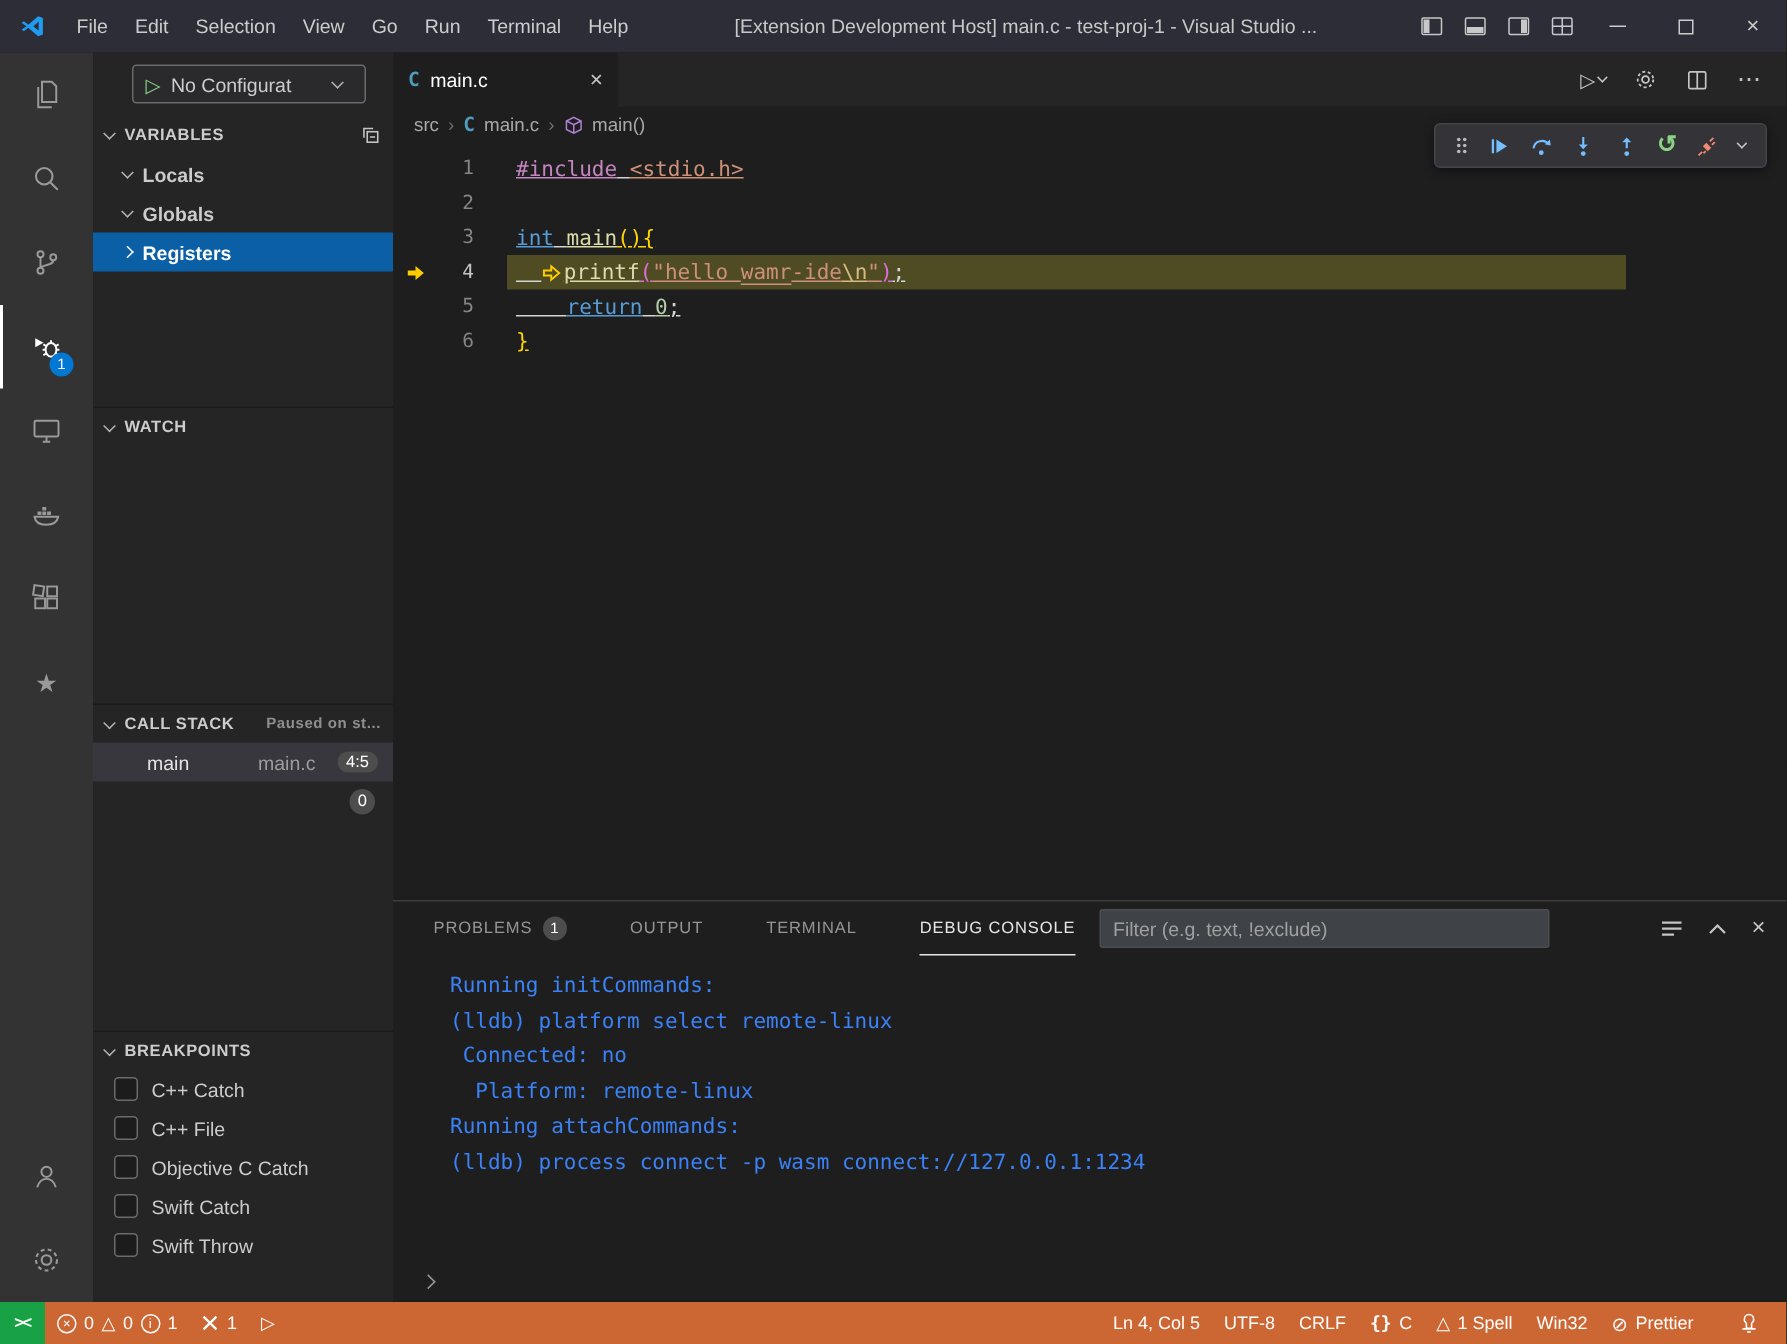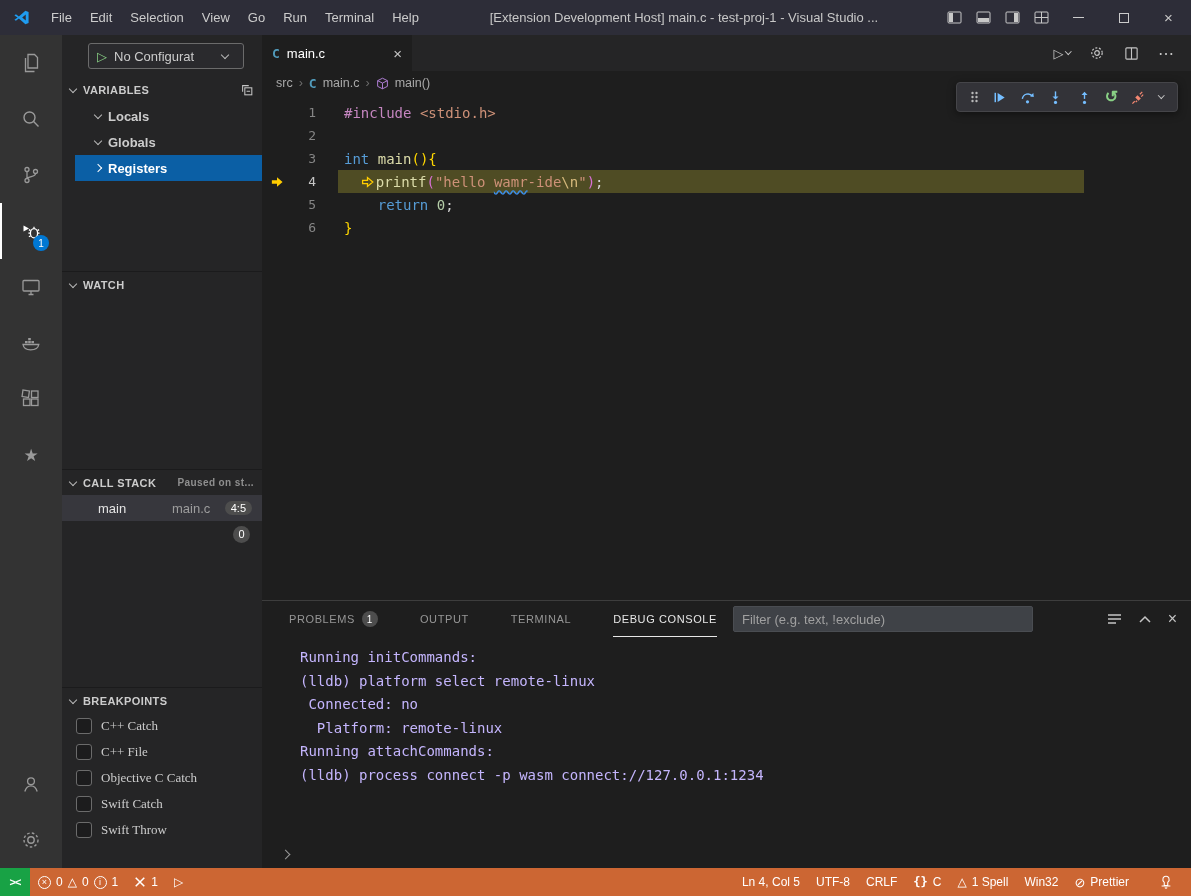--- a/index.html
+++ b/index.html
@@ -34,32 +34,32 @@
   
   .sidebar {flex:0 0 200px;background:#252526;display:flex;flex-direction:column;overflow:hidden;}
   .side-config {flex:0 0 42px;display:flex;align-items:center;padding-left:26px;}
   .config-select {width:156px;height:26px;border:1px solid #6b6b6b;border-radius:3px;display:flex;align-items:center;gap:7px;padding:0 8px;background:#2a2a2d;}
   .config-play {color:#89d185;font-size:13px;}
   .config-label {flex:1;color:#cccccc;font-size:13px;white-space:nowrap;overflow:hidden;}
   .sec-header {flex:0 0 26px;display:flex;align-items:center;padding:0 8px 0 6px;font-size:11px;font-weight:bold;letter-spacing:.4px;color:#cccccc;border-top:1px solid #1b1b1c;}
   .sec-header.first {border-top:none;}
   .cv {display:inline-block;width:6px;height:6px;border-right:1.5px solid #b8b8b8;border-bottom:1.5px solid #b8b8b8;transform:rotate(45deg);margin:-2px 7px 0 2px;}
   .cv.right {transform:rotate(-45deg);margin:0 7px 0 2px;}
-  .tree-row {flex:0 0 26px;display:flex;align-items:center;padding-left:18px;font-weight:bold;color:#cccccc;margin-left:13px;}
+  .tree-row {flex:0 0 26px;display:flex;align-items:center;padding-left:18px;font-weight:bold;color:#cccccc;}
   .tree-row.selected {background:#0b5fa5;color:#ffffff;}
   .tree-row.selected .cv {border-color:#fff;}
   .spacer1 {flex:0 0 90px;} .spacer2 {flex:0 0 172px;} .spacer3 {flex:0 0 140px;}
   .cs-status {margin-left:auto;font-size:10px;color:#8f8f8f;font-weight:bold;}
   .frame-row {flex:0 0 26px;display:flex;align-items:center;background:#37373d;padding:0 10px 0 36px;}
   .frame-name {width:74px;color:#e4e4e4;}
   .frame-file {flex:1;color:#9d9d9d;}
   .badge-pill {background:#4d4d4d;color:#fff;border-radius:9px;padding:1px 6px;font-size:11px;}
   .session-row {flex:0 0 26px;display:flex;align-items:center;}
   .badge-round {background:#4d4d4d;color:#fff;border-radius:50%;width:17px;height:17px;font-size:11px;display:flex;align-items:center;justify-content:center;margin-left:auto;margin-right:12px;}
-  .bp-row {flex:0 0 26px;display:flex;align-items:center;gap:9px;padding-left:14px;color:#cccccc;font-family:Liberation Serif, serif;}
+  .bp-row {flex:0 0 26px;display:flex;align-items:center;gap:9px;padding-left:14px;color:#cccccc;}
   .bp-box {width:16px;height:16px;border:1px solid #6b6b6b;border-radius:3px;background:#1c1c1d;}
   .hdr-action {margin-left:auto;color:#c5c5c5;}
 
   
   .editor-col {flex:1;display:flex;flex-direction:column;min-width:0;background:#1e1e1e;position:relative;}
   .tabbar {flex:0 0 36px;background:#252526;display:flex;align-items:center;}
   .tab {width:150px;height:36px;background:#1e1e1e;display:flex;align-items:center;gap:7px;padding:0 10px;color:#ffffff;}
   .file-icon-c {color:#519aba;font-weight:bold;font-family:"DejaVu Sans Mono",monospace;font-size:13px;}
   .tab-close {margin-left:auto;color:#c5c5c5;font-size:15px;}
   .tab-actions {margin-left:auto;display:flex;align-items:center;gap:19px;padding-right:16px;color:#c5c5c5;}
@@ -69,21 +69,21 @@
 
   .breadcrumbs {flex:0 0 24px;display:flex;align-items:center;gap:6px;padding-left:14px;color:#a9a9a9;font-size:12.5px;}
   .bc-sep {color:#6e6e6e;}
 
   .code-area {flex:1;position:relative;padding-top:6px;font-family:"DejaVu Sans Mono",monospace;font-size:14px;min-height:0;}
   .code-line {height:23px;display:flex;align-items:center;position:relative;}
   .glyph {flex:0 0 30px;display:flex;justify-content:center;}
   .lnum {flex:0 0 24px;text-align:right;color:#858585;font-size:13px;}
   .code-line.current .lnum {color:#c6c6c6;}
   .ltext {display:flex;align-items:center;padding-left:28px;position:relative;}
-  .ltext span {white-space:pre;}
+  .ltext span {white-space:pre;text-decoration:underline;}
   .hl {position:absolute;left:76px;width:746px;top:0;bottom:0;background:rgba(255,240,60,.22);}
   .inline-arrow {margin-right:2px;display:flex;}
   .tok-kw {color:#C586C0;} .tok-type {color:#569CD6;} .tok-fn {color:#DCDCAA;}
   .tok-str {color:#CE9178;} .tok-esc {color:#D7BA7D;} .tok-num {color:#B5CEA8;}
   .tok-b1 {color:#FFD700;} .tok-b2 {color:#DA70D6;} .tok-fg {color:#D4D4D4;}
   .sq {text-decoration:underline wavy #3b8eea;text-decoration-skip-ink:none;text-underline-offset:3px;}
 
   
   .debug-toolbar {position:absolute;top:47px;right:13px;width:222px;height:30px;background:#333338;border:1px solid #454549;border-radius:4px;box-shadow:0 2px 8px rgba(0,0,0,.45);display:flex;align-items:center;justify-content:space-evenly;z-index:5;}
   .dt-blue {color:#75beff;} .dt-green {color:#89d185;font-size:16px;font-weight:bold;line-height:1;} .dt-red {color:#f48771;} .dt-gray {color:#b9b9b9;}
@@ -91,21 +91,21 @@
   
   .panel {flex:0 0 268px;border-top:1px solid #3d3d3d;display:flex;flex-direction:column;position:relative;}
   .panel-header {flex:0 0 36px;display:flex;align-items:center;padding-left:27px;position:relative;gap:16px;}
   .panel-tab {margin-right:26px;height:36px;display:flex;align-items:center;gap:7px;font-size:11px;letter-spacing:.6px;color:#969696;}
   .panel-tab.active {color:#e7e7e7;border-bottom:1px solid #e7e7e7;}
   .ptab-badge {background:#4d4d4d;color:#fff;width:16px;height:16px;border-radius:50%;font-size:10px;display:flex;align-items:center;justify-content:center;}
   .filter-input {position:absolute;left:471px;top:5px;width:300px;height:26px;background:#3f4247;border:1px solid #4a4d52;border-radius:2px;color:#cccccc;font-size:13px;padding:0 8px;font-family:"Liberation Sans",sans-serif;outline:none;}
   .filter-input::placeholder {color:#a0a0a0;}
   .panel-actions {position:absolute;right:14px;top:0;height:36px;display:flex;align-items:center;gap:17px;color:#c5c5c5;}
   .lines-icon {font-size:15px;}
-  .console {flex:1;padding:9px 0 16px 38px;font-family:"DejaVu Sans Mono",monospace;font-size:14px;line-height:23.5px;color:#c4b5fd;overflow:hidden;}
+  .console {flex:1;padding:9px 0 16px 38px;font-family:"DejaVu Sans Mono",monospace;font-size:14px;line-height:23.5px;color:#3b82f6;overflow:hidden;}
   .console-line {white-space:pre;}
   .prompt-row {position:absolute;left:20px;bottom:7px;color:#9a9a9a;}
   .cv-prompt {display:inline-block;width:7px;height:7px;border-top:1.6px solid #9a9a9a;border-right:1.6px solid #9a9a9a;transform:rotate(45deg);}
 
   
   .statusbar {flex:0 0 28px;background:#cc6633;display:flex;align-items:center;color:#ffffff;font-size:12px;}
   .sb-remote {width:30px;height:28px;background:#18a245;display:flex;align-items:center;justify-content:center;font-weight:bold;font-size:11px;letter-spacing:-1px;}
   .sb-item {display:flex;align-items:center;gap:5px;padding:0 8px;height:100%;white-space:nowrap;}
   .sb-right {margin-left:auto;display:flex;align-items:center;padding-right:10px;}
   .ico-c {width:13px;height:13px;border:1px solid #fff;border-radius:50%;display:inline-flex;align-items:center;justify-content:center;font-size:9px;line-height:1;}

